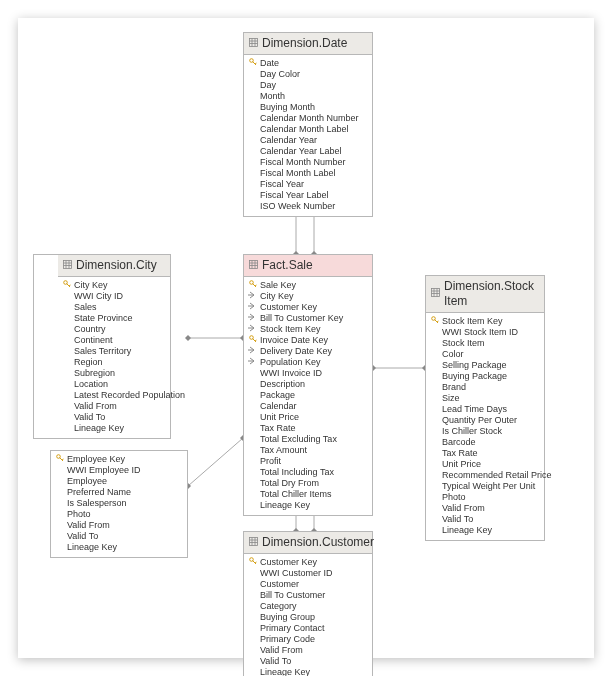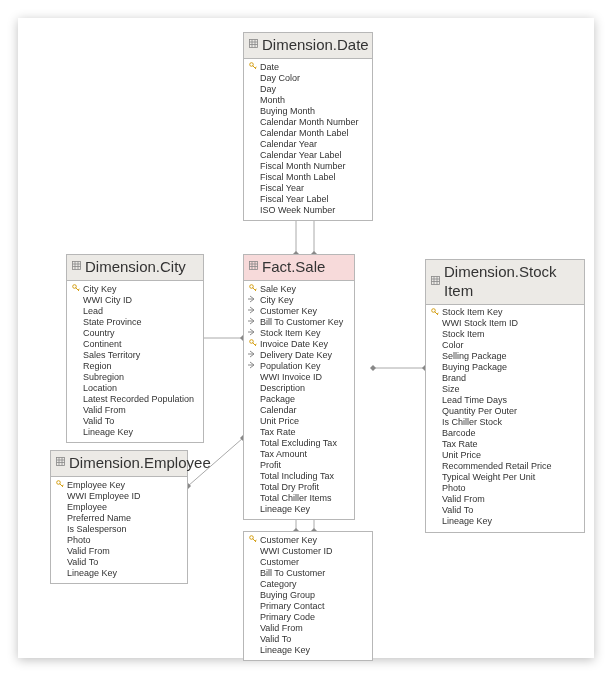--- a/index.html
+++ b/index.html
@@ -29,21 +29,21 @@
     position: absolute;
     border: 1px solid #b7b7b7;
     background: #fff;
     font-size: 9px;
     line-height: 1.25;
   }
   .table-header {
     background: #eceae6;
     border-bottom: 1px solid #b7b7b7;
     padding: 3px 5px 3px 5px;
-    font-size: 15px;
+    font-size: 12px;
     color: #333;
     display: flex;
     align-items: center;
     gap: 4px;
   }
   .table-header.fact {
     background: #f7dada;
   }
   .hdr-icon {
     display: inline-block;
@@ -173,21 +173,21 @@
         <div class="col-row">
           <span class="col-icon"></span>
           <span>Fiscal Year Label</span>
         </div>
         <div class="col-row">
           <span class="col-icon"></span>
           <span>ISO Week Number</span>
         </div>
       </div>
     </div>
-    <div class="table" style="left: 48px; top: 236px; width: 138px;">
+    <div class="table" style="left: 15px; top: 236px; width: 138px; padding-left: 24px;">
       <div class="table-header">
         <span class="hdr-icon"><svg width="9" height="9" viewBox="0 0 9 9">
             <rect x="0.5" y="0.5" width="8" height="8" fill="none" stroke="#888" stroke-width="0.8"></rect>
             <line x1="0.5" y1="3" x2="8.5" y2="3" stroke="#888" stroke-width="0.8"></line>
             <line x1="0.5" y1="5.5" x2="8.5" y2="5.5" stroke="#888" stroke-width="0.8"></line>
             <line x1="3" y1="0.5" x2="3" y2="8.5" stroke="#888" stroke-width="0.8"></line>
             <line x1="6" y1="0.5" x2="6" y2="8.5" stroke="#888" stroke-width="0.8"></line>
           </svg></span>
         <span>Dimension.City</span>
       </div>
@@ -199,21 +199,21 @@
               <line x1="6" y1="6" x2="7.5" y2="5" stroke="#d4a017" stroke-width="1"></line>
             </svg></span>
           <span>City Key</span>
         </div>
         <div class="col-row">
           <span class="col-icon"></span>
           <span>WWI City ID</span>
         </div>
         <div class="col-row">
           <span class="col-icon"></span>
-          <span>Lead</span>
+          <span>Sales</span>
         </div>
         <div class="col-row">
           <span class="col-icon"></span>
           <span>State Province</span>
         </div>
         <div class="col-row">
           <span class="col-icon"></span>
           <span>Country</span>
         </div>
         <div class="col-row">
@@ -248,30 +248,20 @@
           <span class="col-icon"></span>
           <span>Valid To</span>
         </div>
         <div class="col-row">
           <span class="col-icon"></span>
           <span>Lineage Key</span>
         </div>
       </div>
     </div>
     <div class="table" style="left: 32px; top: 432px; width: 138px;">
-      <div class="table-header">
-        <span class="hdr-icon"><svg width="9" height="9" viewBox="0 0 9 9">
-            <rect x="0.5" y="0.5" width="8" height="8" fill="none" stroke="#888" stroke-width="0.8"></rect>
-            <line x1="0.5" y1="3" x2="8.5" y2="3" stroke="#888" stroke-width="0.8"></line>
-            <line x1="0.5" y1="5.5" x2="8.5" y2="5.5" stroke="#888" stroke-width="0.8"></line>
-            <line x1="3" y1="0.5" x2="3" y2="8.5" stroke="#888" stroke-width="0.8"></line>
-            <line x1="6" y1="0.5" x2="6" y2="8.5" stroke="#888" stroke-width="0.8"></line>
-          </svg></span>
-        <span>Dimension.Employee</span>
-      </div>
       <div class="table-body">
         <div class="col-row">
           <span class="col-icon pk"><svg width="8" height="8" viewBox="0 0 8 8">
               <circle cx="2.5" cy="2.5" r="1.8" fill="none" stroke="#d4a017" stroke-width="1"></circle>
               <line x1="3.6" y1="3.6" x2="7" y2="7" stroke="#d4a017" stroke-width="1"></line>
               <line x1="6" y1="6" x2="7.5" y2="5" stroke="#d4a017" stroke-width="1"></line>
             </svg></span>
           <span>Employee Key</span>
         </div>
         <div class="col-row">
@@ -301,21 +291,21 @@
         <div class="col-row">
           <span class="col-icon"></span>
           <span>Valid To</span>
         </div>
         <div class="col-row">
           <span class="col-icon"></span>
           <span>Lineage Key</span>
         </div>
       </div>
     </div>
-    <div class="table" style="left: 225px; top: 236px; width: 112px;">
+    <div class="table" style="left: 225px; top: 236px; width: 130px;">
       <div class="table-header fact">
         <span class="hdr-icon"><svg width="9" height="9" viewBox="0 0 9 9">
             <rect x="0.5" y="0.5" width="8" height="8" fill="none" stroke="#888" stroke-width="0.8"></rect>
             <line x1="0.5" y1="3" x2="8.5" y2="3" stroke="#888" stroke-width="0.8"></line>
             <line x1="0.5" y1="5.5" x2="8.5" y2="5.5" stroke="#888" stroke-width="0.8"></line>
             <line x1="3" y1="0.5" x2="3" y2="8.5" stroke="#888" stroke-width="0.8"></line>
             <line x1="6" y1="0.5" x2="6" y2="8.5" stroke="#888" stroke-width="0.8"></line>
           </svg></span>
         <span>Fact.Sale</span>
       </div>
@@ -413,33 +403,33 @@
         <div class="col-row">
           <span class="col-icon"></span>
           <span>Profit</span>
         </div>
         <div class="col-row">
           <span class="col-icon"></span>
           <span>Total Including Tax</span>
         </div>
         <div class="col-row">
           <span class="col-icon"></span>
-          <span>Total Dry Profit</span>
+          <span>Total Dry From</span>
         </div>
         <div class="col-row">
           <span class="col-icon"></span>
           <span>Total Chiller Items</span>
         </div>
         <div class="col-row">
           <span class="col-icon"></span>
           <span>Lineage Key</span>
         </div>
       </div>
     </div>
-    <div class="table" style="left: 407px; top: 241px; width: 160px;">
+    <div class="table" style="left: 407px; top: 257px; width: 120px;">
       <div class="table-header">
         <span class="hdr-icon"><svg width="9" height="9" viewBox="0 0 9 9">
             <rect x="0.5" y="0.5" width="8" height="8" fill="none" stroke="#888" stroke-width="0.8"></rect>
             <line x1="0.5" y1="3" x2="8.5" y2="3" stroke="#888" stroke-width="0.8"></line>
             <line x1="0.5" y1="5.5" x2="8.5" y2="5.5" stroke="#888" stroke-width="0.8"></line>
             <line x1="3" y1="0.5" x2="3" y2="8.5" stroke="#888" stroke-width="0.8"></line>
             <line x1="6" y1="0.5" x2="6" y2="8.5" stroke="#888" stroke-width="0.8"></line>
           </svg></span>
         <span>Dimension.Stock Item</span>
       </div>
@@ -524,20 +514,30 @@
           <span class="col-icon"></span>
           <span>Valid To</span>
         </div>
         <div class="col-row">
           <span class="col-icon"></span>
           <span>Lineage Key</span>
         </div>
       </div>
     </div>
     <div class="table" style="left: 225px; top: 513px; width: 130px;">
+      <div class="table-header">
+        <span class="hdr-icon"><svg width="9" height="9" viewBox="0 0 9 9">
+            <rect x="0.5" y="0.5" width="8" height="8" fill="none" stroke="#888" stroke-width="0.8"></rect>
+            <line x1="0.5" y1="3" x2="8.5" y2="3" stroke="#888" stroke-width="0.8"></line>
+            <line x1="0.5" y1="5.5" x2="8.5" y2="5.5" stroke="#888" stroke-width="0.8"></line>
+            <line x1="3" y1="0.5" x2="3" y2="8.5" stroke="#888" stroke-width="0.8"></line>
+            <line x1="6" y1="0.5" x2="6" y2="8.5" stroke="#888" stroke-width="0.8"></line>
+          </svg></span>
+        <span>Dimension.Customer</span>
+      </div>
       <div class="table-body">
         <div class="col-row">
           <span class="col-icon pk"><svg width="8" height="8" viewBox="0 0 8 8">
               <circle cx="2.5" cy="2.5" r="1.8" fill="none" stroke="#d4a017" stroke-width="1"></circle>
               <line x1="3.6" y1="3.6" x2="7" y2="7" stroke="#d4a017" stroke-width="1"></line>
               <line x1="6" y1="6" x2="7.5" y2="5" stroke="#d4a017" stroke-width="1"></line>
             </svg></span>
           <span>Customer Key</span>
         </div>
         <div class="col-row">

